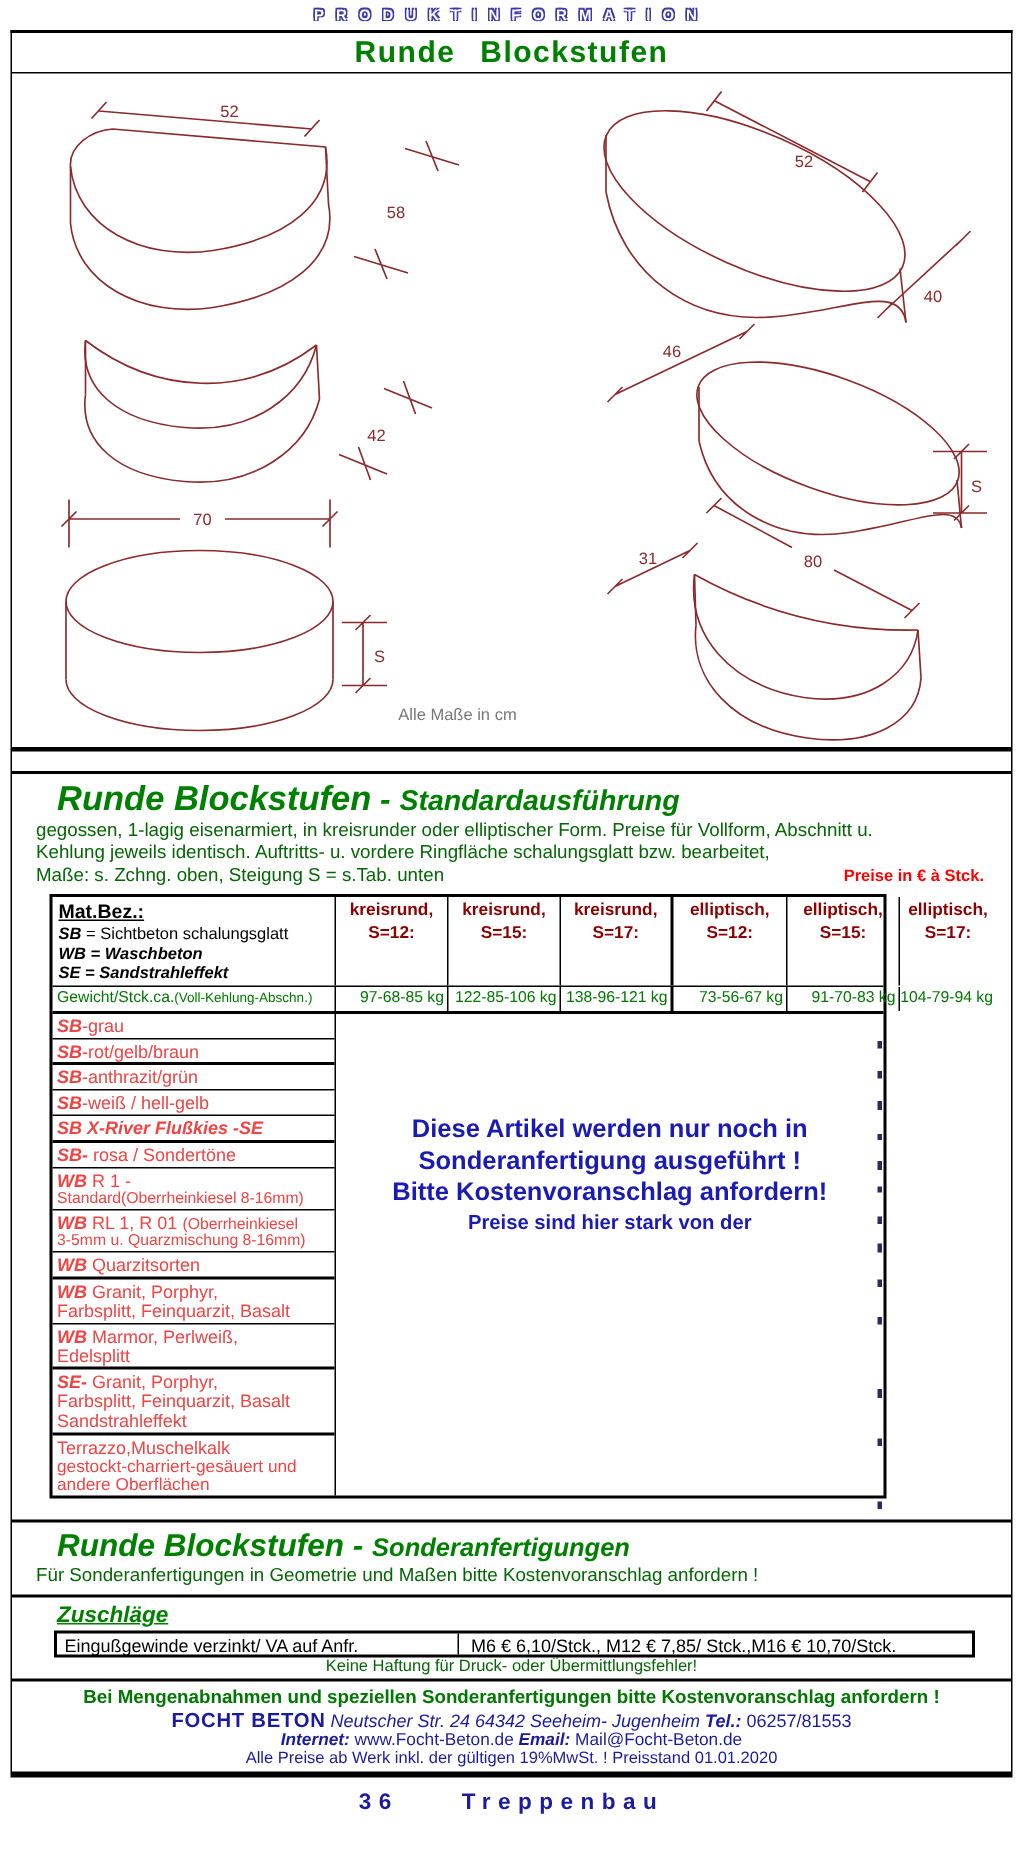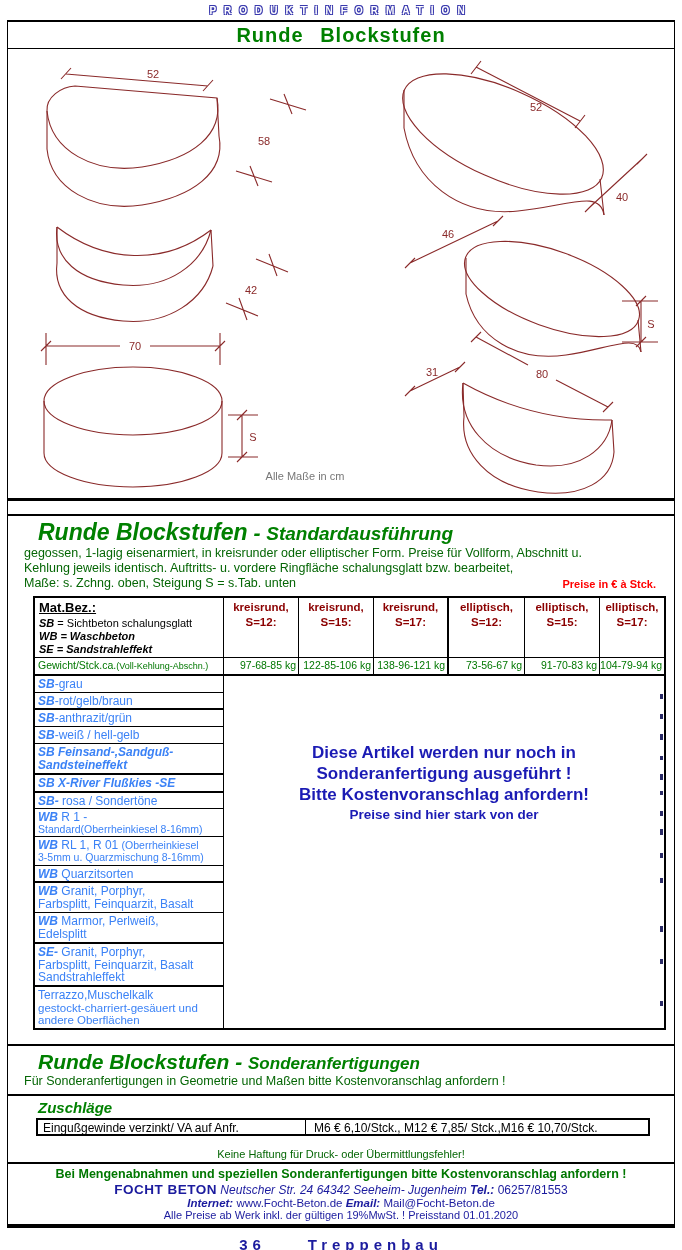--- a/index.html
+++ b/index.html
@@ -17,61 +17,61 @@
 
   .sec-standard { border-bottom:2px solid #000; padding-top:3px; }
   .h-green { margin-left:30px; white-space:nowrap; }
   .h-green .h-main { color:#008000; font-weight:bold; font-style:italic; font-size:23px; }
   .h-green .h-sep  { color:#008000; font-weight:bold; font-style:italic; font-size:21px; }
   .h-green .h-sub  { color:#008000; font-weight:bold; font-style:italic; font-size:19px; }
   .desc { margin-left:16px; color:#056605; font-size:12.5px; line-height:1.2; }
   .desc-row3 { position:relative; }
   .price-note { position:absolute; right:18px; top:2px; color:#f00; font-weight:bold; font-size:11px; }
 
-  .ptable { margin:5px 0 0 25px; width:633px; border:2px solid #000; }
+  .ptable { margin:5px 0 0 25px; width:558px; border:2px solid #000; }
   .trow { display:grid; grid-template-columns:189px 75px 75px 75px 76px 75px 64px; }
   .cell { border-right:1px solid #000; }
   .cell:last-child { border-right:none; }
   .cell.thick { border-right:2px solid #000; }
   .thead-row { border-bottom:1px solid #000; }
   .thead-row .cell { min-height:50px; text-align:center; padding-top:2px;
     color:#8B0000; font-weight:bold; font-size:11.5px; line-height:1.3; }
   .matcell { text-align:left !important; color:#000 !important; font-weight:normal !important; padding:1px 4px; }
   .mat-title { font-size:13px; font-weight:bold; text-decoration:underline; }
   .legend-line { font-size:11px; line-height:1.18; }
   .lg-code { font-weight:bold; font-style:italic; }
   .lg-bold .lg-desc { font-weight:bold; font-style:italic; }
   .weights-row { border-bottom:2px solid #000; }
   .weights-row .cell { height:16px; color:#007700; font-size:10.5px; text-align:right;
     padding:1px 2px 0 0; white-space:nowrap; overflow:hidden; }
   .weights-row .wlabel { text-align:left; padding-left:3px; }
   .weights-row .wsmall { font-size:9px; }
   .tbody { display:flex; }
   .mats { width:189px; border-right:1px solid #000; }
-  .mrow { border-bottom:1px solid #000; padding:2px 3px 1px 3px; font-size:12px; line-height:1.07; color:#3b82f6; }
+  .mrow { border-bottom:1px solid #000; padding:2px 3px 1px 3px; font-size:12px; line-height:1.07; color:#ef4444; }
   .mrow.bb2 { border-bottom:2px solid #000; }
   .mrow:last-child { border-bottom:none; }
   .mp { font-weight:bold; font-style:italic; }
   .mrow.allbold { font-weight:bold; font-style:italic; }
   .mline.small { font-size:10.5px; }
   .mtail { font-size:10.5px; }
   .merged { flex:1; position:relative; }
   .notice { margin-top:66px; text-align:center; color:#1b1bb4; font-weight:bold; }
   .notice .big { font-size:17px; line-height:1.25; }
   .notice .sml { font-size:13.5px; line-height:1.3; }
   .frag { position:absolute; right:1px; width:3px; background:#2a2a66; }
 
   .tbl-gap { height:14px; }
 
   .sec-sonder { border-bottom:2px solid #000; padding:4px 0 5px 0; }
   .sec-sonder .h-main { font-size:21px; } .sec-sonder .h-sub { font-size:17px; }
 
   .sec-zuschl { border-bottom:2px solid #000; padding:3px 0 2px 0; }
-  .z-title { margin-left:30px; color:#008000; font-weight:bold; font-style:italic; font-size:15px; }
-  .ztable { margin:2px 0 12px 28px; width:614px; border:2px solid #000; display:flex; height:18px; }
+  .z-title { margin-left:30px; color:#008000; font-weight:bold; font-style:italic; font-size:15px;text-decoration:underline; }
+  .ztable { margin:2px 0 0 28px; width:614px; border:2px solid #000; display:flex; height:18px; }
   .zleft { width:268px; border-right:1px solid #000; font-size:12px; padding:1px 0 0 5px; white-space:nowrap; }
   .zright { flex:1; font-size:12px; padding:1px 0 0 8px; white-space:nowrap; }
   .z-disc { text-align:center; color:#056605; font-size:11px; }
 
   .sec-footer { border-bottom:4px solid #000; padding:3px 0 3px 0; text-align:center; }
   .f-green { color:#007700; font-weight:bold; font-size:12.5px; }
   .f-navy { color:#1b1b9e; }
   .f-line2 { font-size:12px; margin-top:1px; }
   .f-company { font-weight:bold; font-size:13.5px; letter-spacing:0.5px; }
   .f-it { font-style:italic; }
@@ -221,21 +221,20 @@
         <div class="cell">91-70-83 kg</div>
         <div class="cell">104-79-94 kg</div>
       </div>
 
       <div class="tbody">
         <div class="mats">
           <div class="mrow"><span class="mp">SB</span><span>-grau</span></div>
           <div class="mrow bb2"><span class="mp">SB</span><span>-rot/gelb/braun</span></div>
           <div class="mrow"><span class="mp">SB</span><span>-anthrazit/grün</span></div>
           <div class="mrow"><span class="mp">SB</span><span>-weiß / hell-gelb</span></div>
-          <div class="mrow allbold bb2"><span class="mp">SB</span><span> Feinsand-,Sandguß-</span><span class="mline" style="display:block">Sandsteineffekt</span></div>
           <div class="mrow allbold bb2"><span class="mp">SB</span><span> X-River Flußkies -SE</span></div>
           <div class="mrow"><span class="mp">SB-</span><span>  rosa / Sondertöne</span></div>
           <div class="mrow"><span class="mp">WB</span><span> R 1 -</span><span class="mline small" style="display:block">Standard(Oberrheinkiesel 8-16mm)</span></div>
           <div class="mrow"><span class="mp">WB</span><span> RL 1, R 01 </span><span class="mtail">(Oberrheinkiesel</span><span class="mline small" style="display:block">3-5mm  u. Quarzmischung 8-16mm)</span></div>
           <div class="mrow bb2"><span class="mp">WB</span><span> Quarzitsorten</span></div>
           <div class="mrow"><span class="mp">WB</span><span> Granit, Porphyr,</span><span class="mline" style="display:block">Farbsplitt, Feinquarzit, Basalt</span></div>
           <div class="mrow bb2"><span class="mp">WB</span><span> Marmor, Perlweiß,</span><span class="mline" style="display:block">Edelsplitt</span></div>
           <div class="mrow bb2"><span class="mp">SE-</span><span>  Granit, Porphyr,</span><span class="mline" style="display:block">Farbsplitt, Feinquarzit, Basalt</span><span class="mline" style="display:block">Sandstrahleffekt</span></div>
           <div class="mrow"><span>Terrazzo,Muschelkalk</span><span class="mline small" style="display:block;font-size:11.5px">gestockt-charriert-gesäuert und</span><span class="mline" style="display:block;font-size:11.5px">andere Oberflächen</span></div>
         </div>

